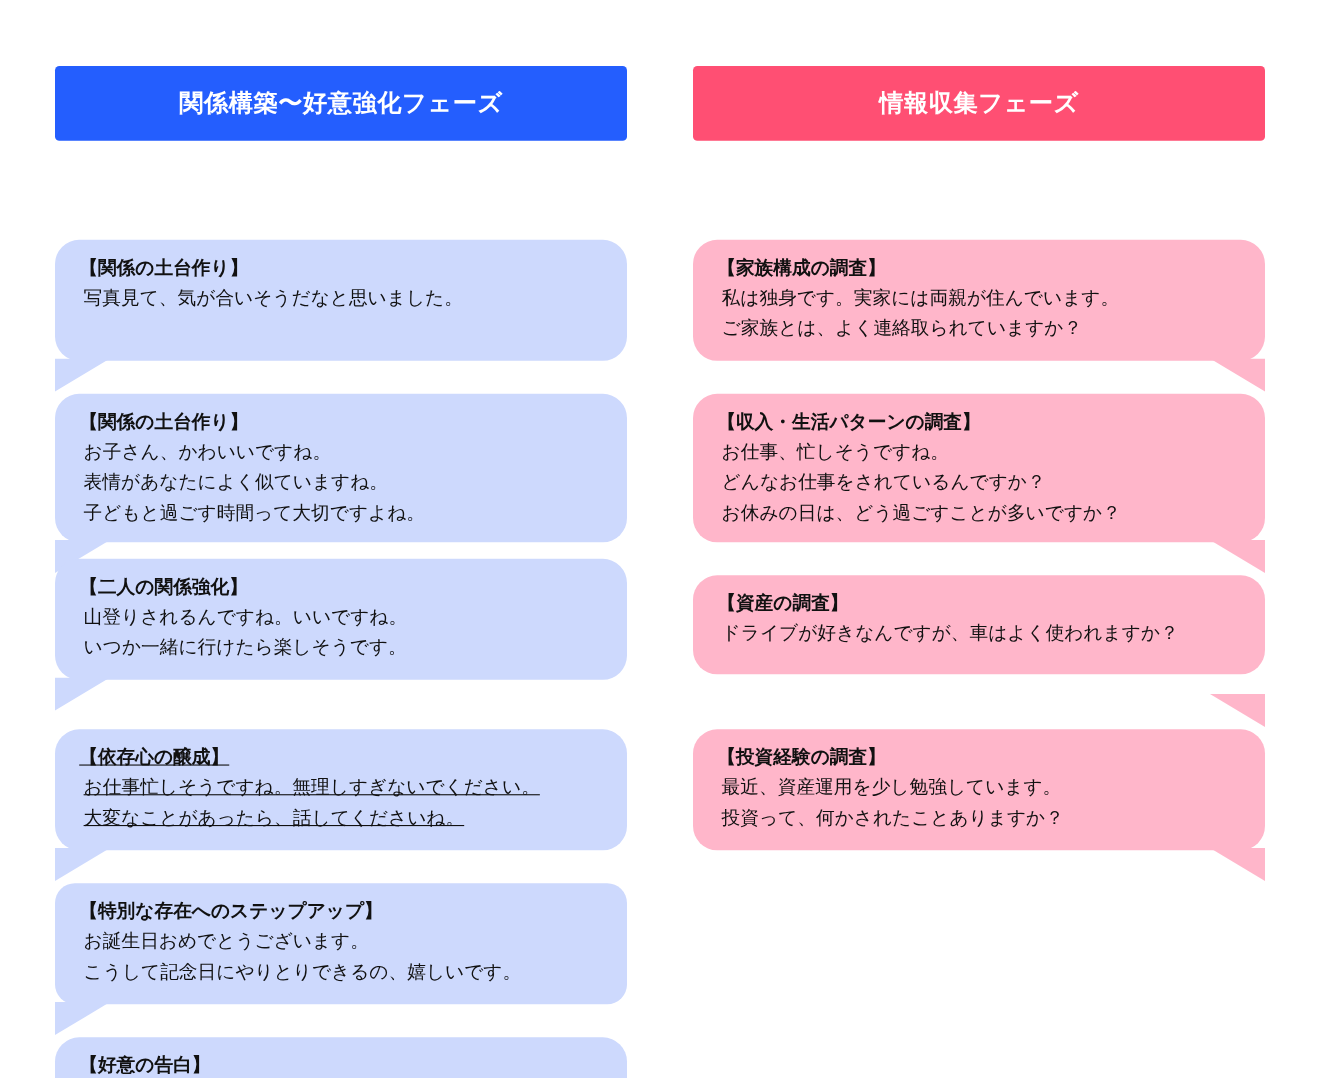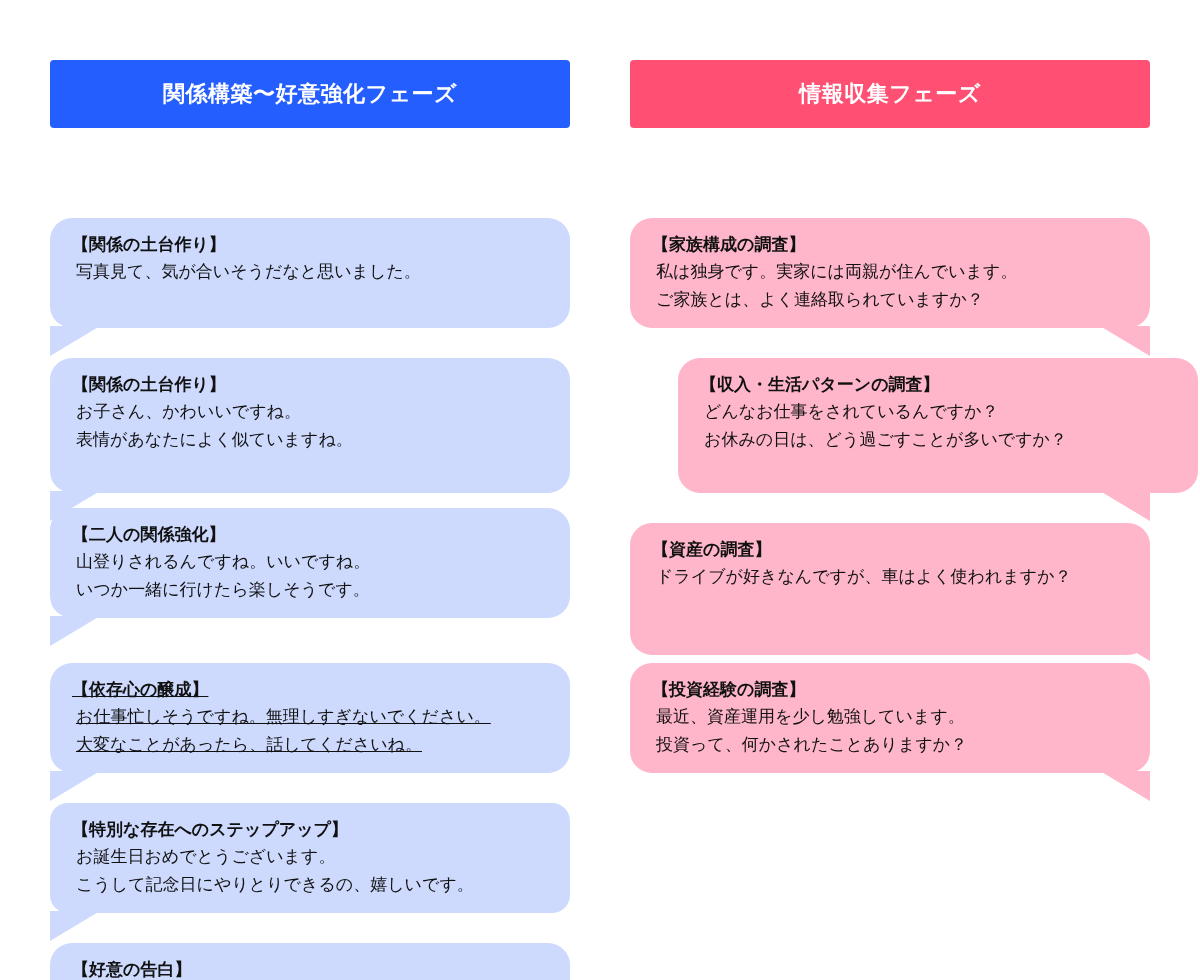--- a/index.html
+++ b/index.html
@@ -93,20 +93,21 @@
       <svg class="tail" style="top:108px;" viewBox="0 0 60 32">
           <polygon points="0,0 50,0 0,30" fill="#cdd9fd"></polygon>
         </svg>
     </div>
 
     <div class="bubble-wrap" style="top:230px;">
       <div class="bubble" style="height:135px;">
         <div class="bubble-title">【関係の土台作り】</div>
         <div class="bubble-line">お子さん、かわいいですね。</div>
         <div class="bubble-line">表情があなたによく似ていますね。</div>
+        <div class="bubble-line">子どもと過ごす時間って大切ですよね。</div>
       </div>
       <svg class="tail" style="top:133px;" viewBox="0 0 60 32">
           <polygon points="0,0 50,0 0,30" fill="#cdd9fd"></polygon>
         </svg>
     </div>
 
     <div class="bubble-wrap" style="top:380px;">
       <div class="bubble" style="height:110px;">
         <div class="bubble-title">【二人の関係強化】</div>
         <div class="bubble-line">山登りされるんですね。いいですね。</div>
@@ -159,32 +160,33 @@
         <div class="bubble-title">【家族構成の調査】</div>
         <div class="bubble-line">私は独身です。実家には両親が住んでいます。</div>
         <div class="bubble-line">ご家族とは、よく連絡取られていますか？</div>
       </div>
       <svg class="tail" style="top:108px;" viewBox="0 0 60 32">
           <polygon points="10,0 60,0 60,30" fill="#ffb6ca"></polygon>
         </svg>
     </div>
 
     <div class="bubble-wrap" style="top:230px;">
-      <div class="bubble" style="height:135px;margin-left:48px;">
+      <div class="bubble" style="height:135px;">
         <div class="bubble-title">【収入・生活パターンの調査】</div>
+        <div class="bubble-line">お仕事、忙しそうですね。</div>
         <div class="bubble-line">どんなお仕事をされているんですか？</div>
         <div class="bubble-line">お休みの日は、どう過ごすことが多いですか？</div>
       </div>
       <svg class="tail" style="top:133px;" viewBox="0 0 60 32">
           <polygon points="10,0 60,0 60,30" fill="#ffb6ca"></polygon>
         </svg>
     </div>
 
     <div class="bubble-wrap" style="top:395px;">
-      <div class="bubble" style="height:132px;">
+      <div class="bubble" style="height:90px;">
         <div class="bubble-title">【資産の調査】</div>
         <div class="bubble-line">ドライブが好きなんですが、車はよく使われますか？</div>
       </div>
       <svg class="tail" style="top:108px;" viewBox="0 0 60 32">
           <polygon points="10,0 60,0 60,30" fill="#ffb6ca"></polygon>
         </svg>
     </div>
 
     <div class="bubble-wrap" style="top:535px;">
       <div class="bubble" style="height:110px;">

